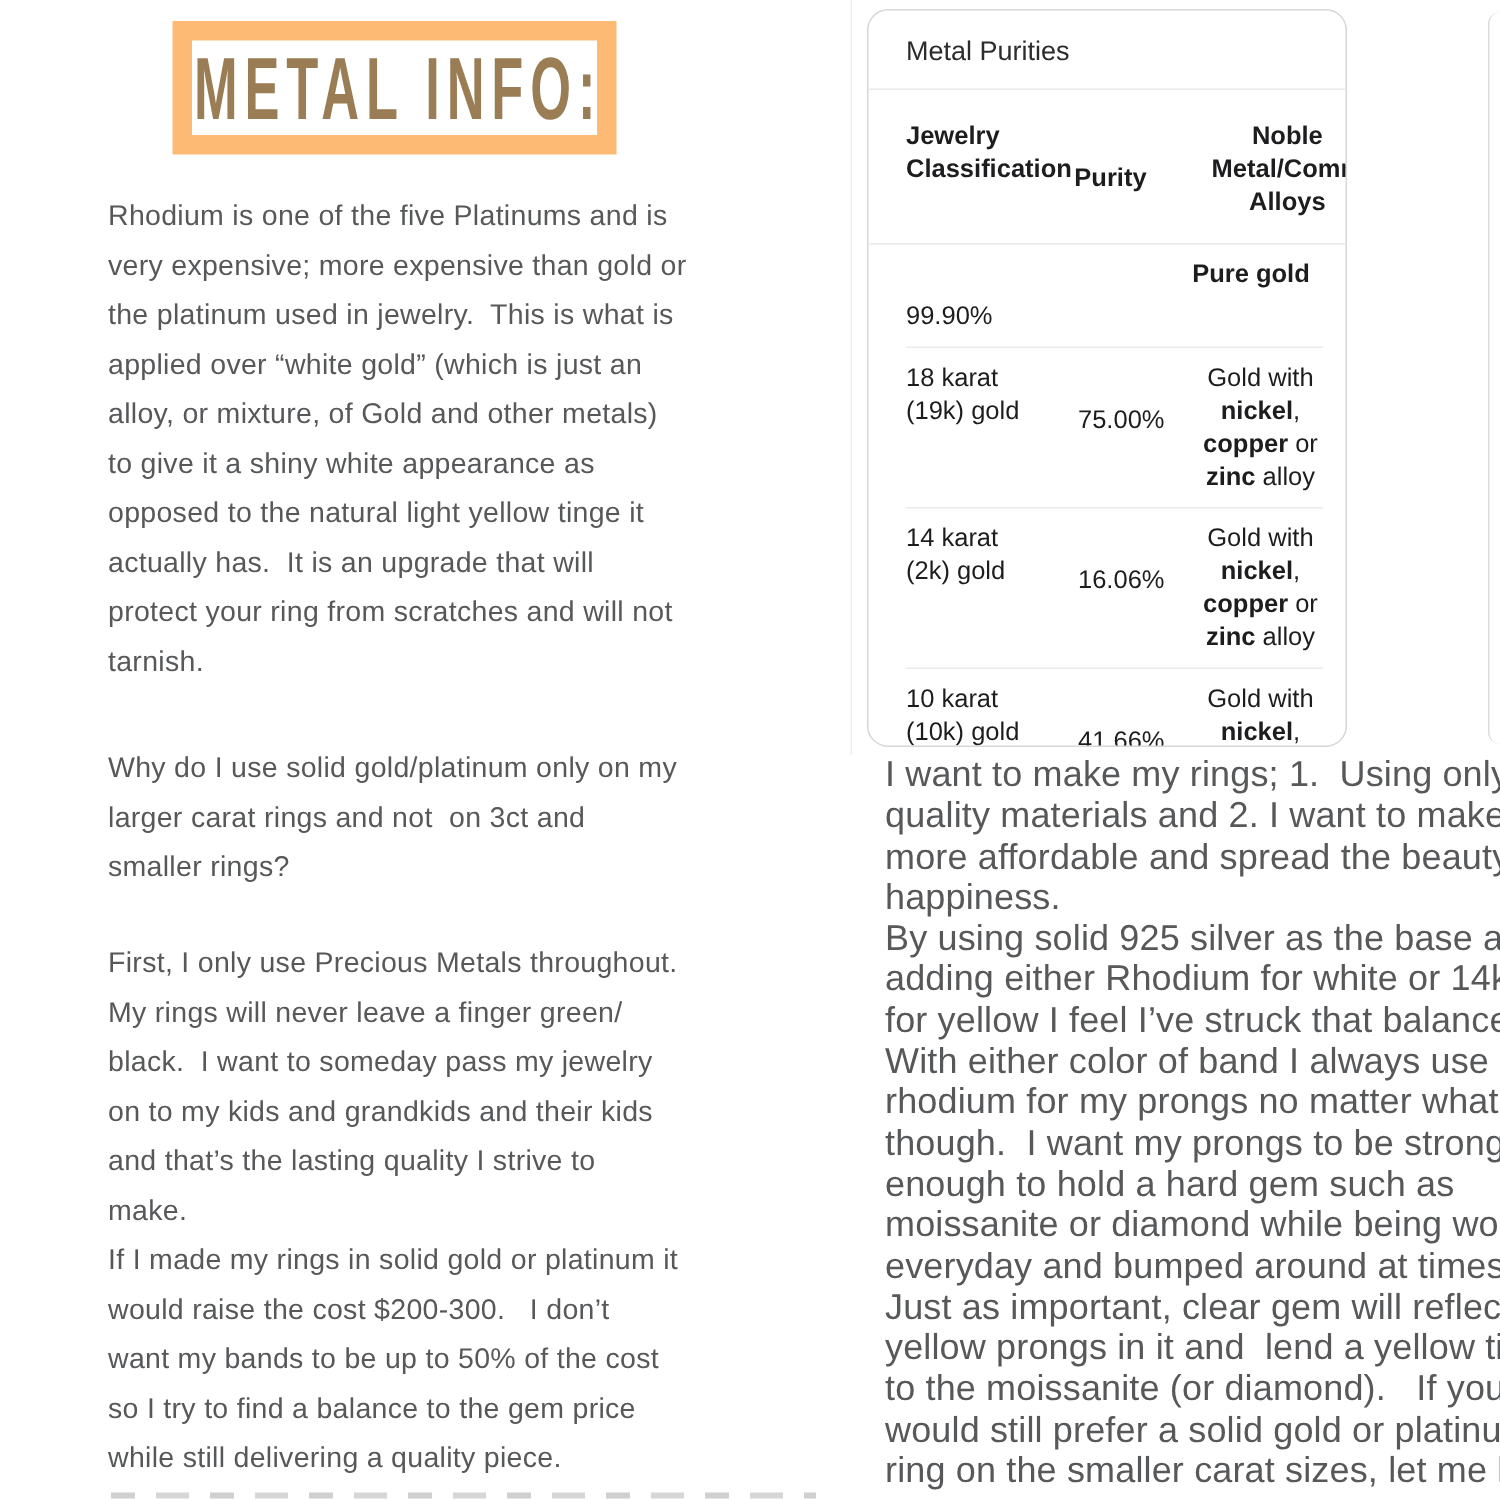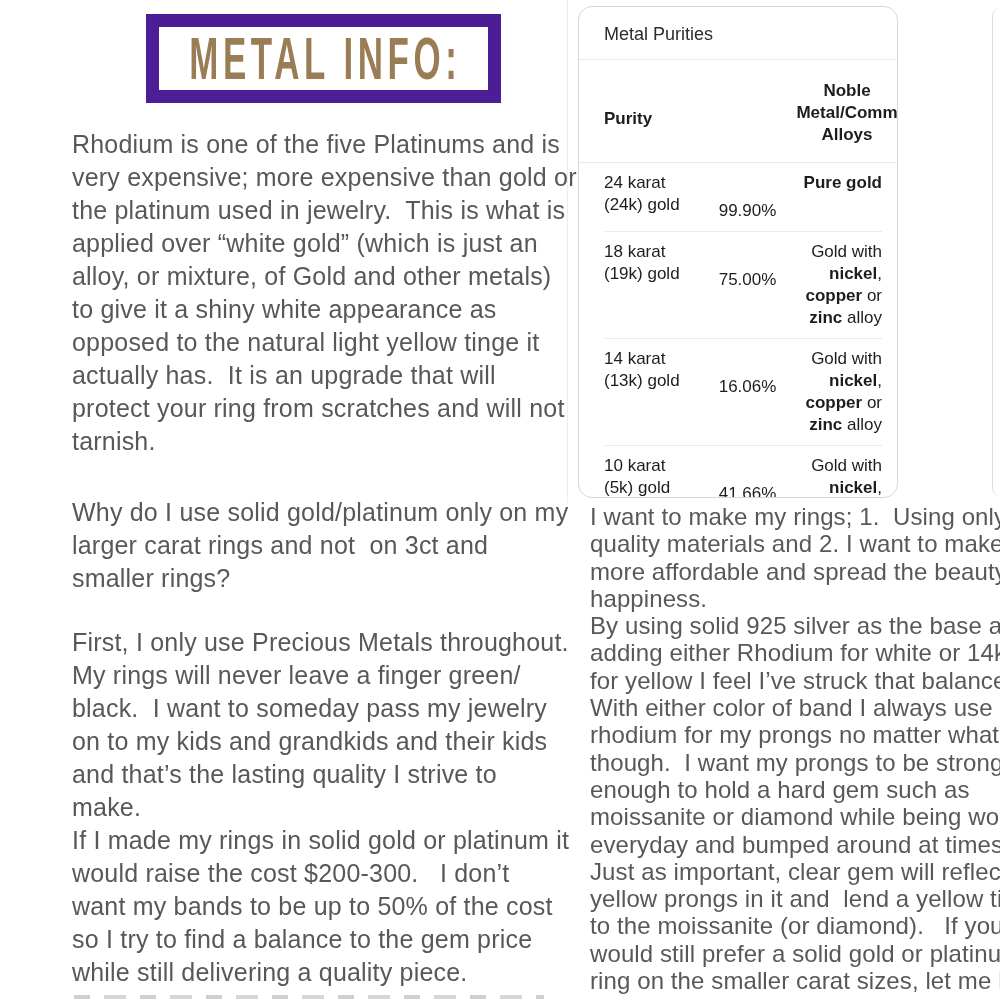--- a/index.html
+++ b/index.html
@@ -4,39 +4,39 @@
 <style>
   html,body{margin:0;padding:0;}
   body{
     width:1000px;height:1000px;position:relative;overflow:hidden;
     background:#ffffff;
     font-family:"Liberation Sans", sans-serif;
     -webkit-font-smoothing:antialiased;
   }
   
   .logo{
-    position:absolute;left:115px;top:14px;width:355px;height:89px;
-    background:#4c1d95;box-sizing:border-box;
-    display:flex;align-items:center;justify-content:center;margin-left:31px;
+    position:absolute;left:115px;top:14px;width:296px;height:89px;
+    background:#fdba74;box-sizing:border-box;
+    display:flex;align-items:center;justify-content:center;
   }
   .logo-inner{
     position:absolute;left:13px;top:13px;right:13px;bottom:13px;
     background:#ffffff;
     display:flex;align-items:center;justify-content:center;overflow:hidden;
   }
   .logo-text{
     color:#9a7d54;font-weight:700;font-size:46px;letter-spacing:6px;
     white-space:nowrap;line-height:1;
     transform:scale(0.76,1.28);transform-origin:center;
     padding-left:6px; 
   }
   
   .para{
     position:absolute;left:72px;
-    color:#57585a;font-size:25px;line-height:33px;
+    color:#57585a;font-size:19px;line-height:33px;
     white-space:pre;letter-spacing:0.2px;
   }
   .p1{top:128px;}
   .p2{top:496px;}
   .p3{top:626px;}
   .p4{top:824px;}
   .cropped-strip{
     position:absolute;left:74px;top:995px;width:470px;height:4px;opacity:.55;
     background:repeating-linear-gradient(90deg,#a9a9ab 0 16px,transparent 16px 30px,#b5b5b7 30px 52px,transparent 52px 66px);
   }
@@ -60,21 +60,21 @@
   .t-head{
     display:flex;align-items:flex-start;
     padding:20px 15px 8px 25px;font-weight:700;
   }
   .t-rows{padding:0 15px 0 25px;}
   .t-row{display:flex;align-items:flex-start;padding:9px 0 9px 0;}
   .t-row + .t-row{border-top:1.5px solid #ebebeb;}
   .t-rows-divider{border:none;border-top:1.5px solid #e9e9e9;margin:8px 0 0 0;}
   .cell-class{width:132px;white-space:pre-line;}
   .cell-purity{width:92px;margin-top:28px;}
-  .cell-alloy{width:96px;margin-left:auto;text-align:right;}
+  .cell-alloy{width:96px;margin-left:auto;text-align:center;}
   .cell-alloy-head{width:150px;margin-left:auto;margin-right:-40px;text-align:center;white-space:pre-line;}
   .b{font-weight:700;}
   
   .edge-left{
     position:absolute;left:567px;top:0;width:0;height:503px;
     border-left:1.5px solid #ededed;
   }
   .edge-right{
     position:absolute;left:992px;top:8px;width:7px;height:488px;
     border-left:1.5px solid #dcdcdc;border-top-left-radius:8px;border-bottom-left-radius:8px;
@@ -116,52 +116,52 @@
 while still delivering a quality piece.</div>
 <div class="cropped-strip"></div>
 
 <div class="edge-left"></div>
 <div class="edge-right"></div>
 
 <div class="card">
   <div class="card-title">Metal Purities</div>
   <hr class="card-hr">
   <div class="t-head">
+    <div class="cell-class">Jewelry
+Classification</div>
     <div class="cell-purity">Purity</div>
     <div class="cell-alloy-head">Noble
 Metal/Comm
 Alloys</div>
   </div>
   <hr class="t-rows-divider">
   <div class="t-rows">
 
     <div class="t-row">
-      <div class="cell-class">24 karat
-(24k) gold</div>
       <div class="cell-purity">99.90%</div>
       <div class="cell-alloy"><span class="b">Pure gold</span></div>
     </div>
 
     <div class="t-row">
       <div class="cell-class">18 karat
 (19k) gold</div>
       <div class="cell-purity">75.00%</div>
       <div class="cell-alloy"><span>Gold with </span><span class="b">nickel</span><span>, </span><span class="b">copper</span><span> or </span><span class="b">zinc</span><span> alloy</span></div>
     </div>
 
     <div class="t-row">
       <div class="cell-class">14 karat
-(13k) gold</div>
+(2k) gold</div>
       <div class="cell-purity">16.06%</div>
       <div class="cell-alloy"><span>Gold with </span><span class="b">nickel</span><span>, </span><span class="b">copper</span><span> or </span><span class="b">zinc</span><span> alloy</span></div>
     </div>
 
     <div class="t-row">
       <div class="cell-class">10 karat
-(5k) gold</div>
+(10k) gold</div>
       <div class="cell-purity">41.66%</div>
       <div class="cell-alloy"><span>Gold with </span><span class="b">nickel</span><span>, </span><span class="b">copper</span><span> or </span></div>
     </div>
 
   </div>
 </div>
 
 <div class="right-col">I want to make my rings; 1.  Using only
 quality materials and 2. I want to make them
 more affordable and spread the beauty and

